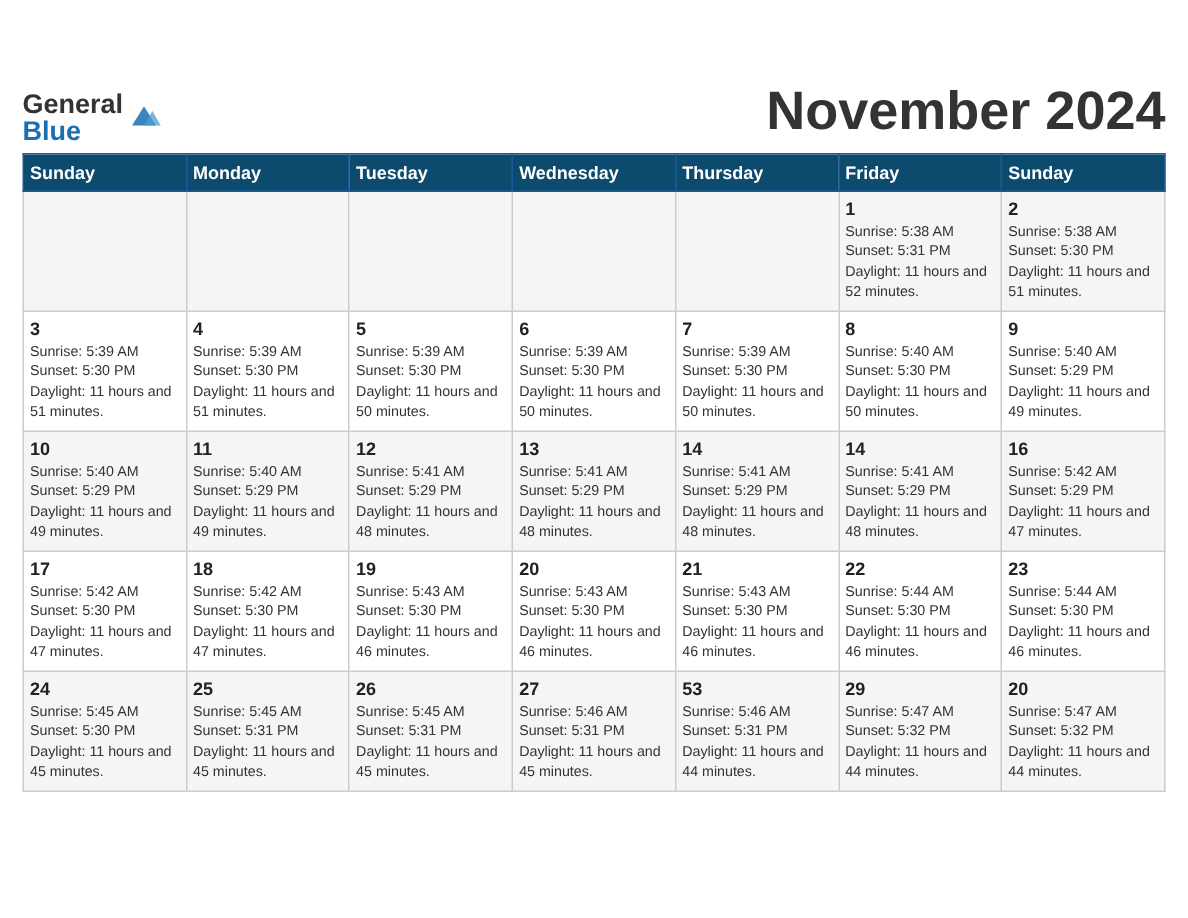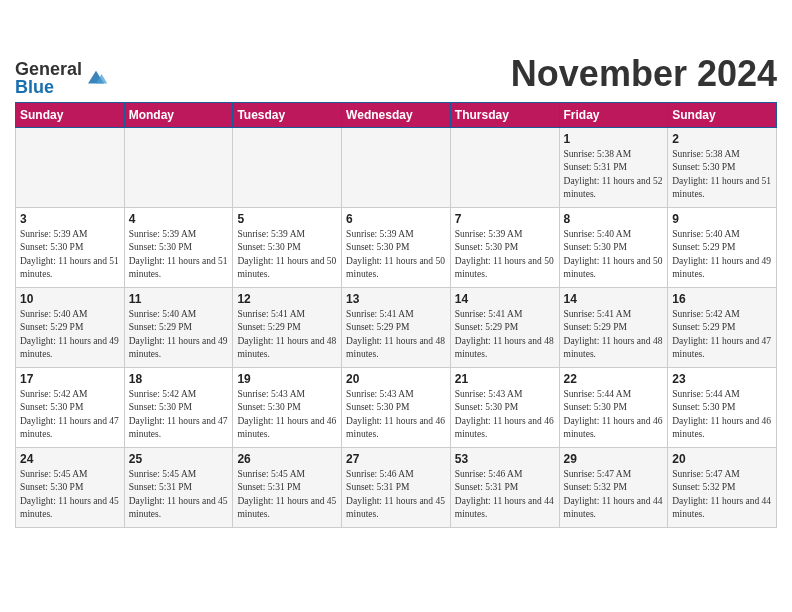--- a/index.html
+++ b/index.html
@@ -58,21 +58,21 @@
       color: #555;
       margin-top: 2px;
     }
     table {
       width: 100%;
       border-collapse: collapse;
       table-layout: fixed;
       margin-top: 6px;
     }
     thead th {
-      background-color: #be185d;
+      background-color: #0c4a6e;
       color: #fff;
       font-size: 12px;
       font-weight: bold;
       padding: 5px 4px;
       text-align: left;
       border: 1px solid #1a5a9a;
     }
     tbody td {
       border: 1px solid #ccc;
       vertical-align: top;
@@ -92,21 +92,20 @@
       font-size: 12px;
       font-weight: bold;
       display: block;
       margin-bottom: 2px;
       color: #222;
     }
     .day-info {
       font-size: 9.5px;
       color: #333;
       line-height: 1.4;
-      font-family: Liberation Serif, serif;
     }
     .empty-cell {
       background: #f5f5f5 !important;
     }
   </style>
 </head>
 <body>
 
 <div class="header-top">
   <div class="logo">

